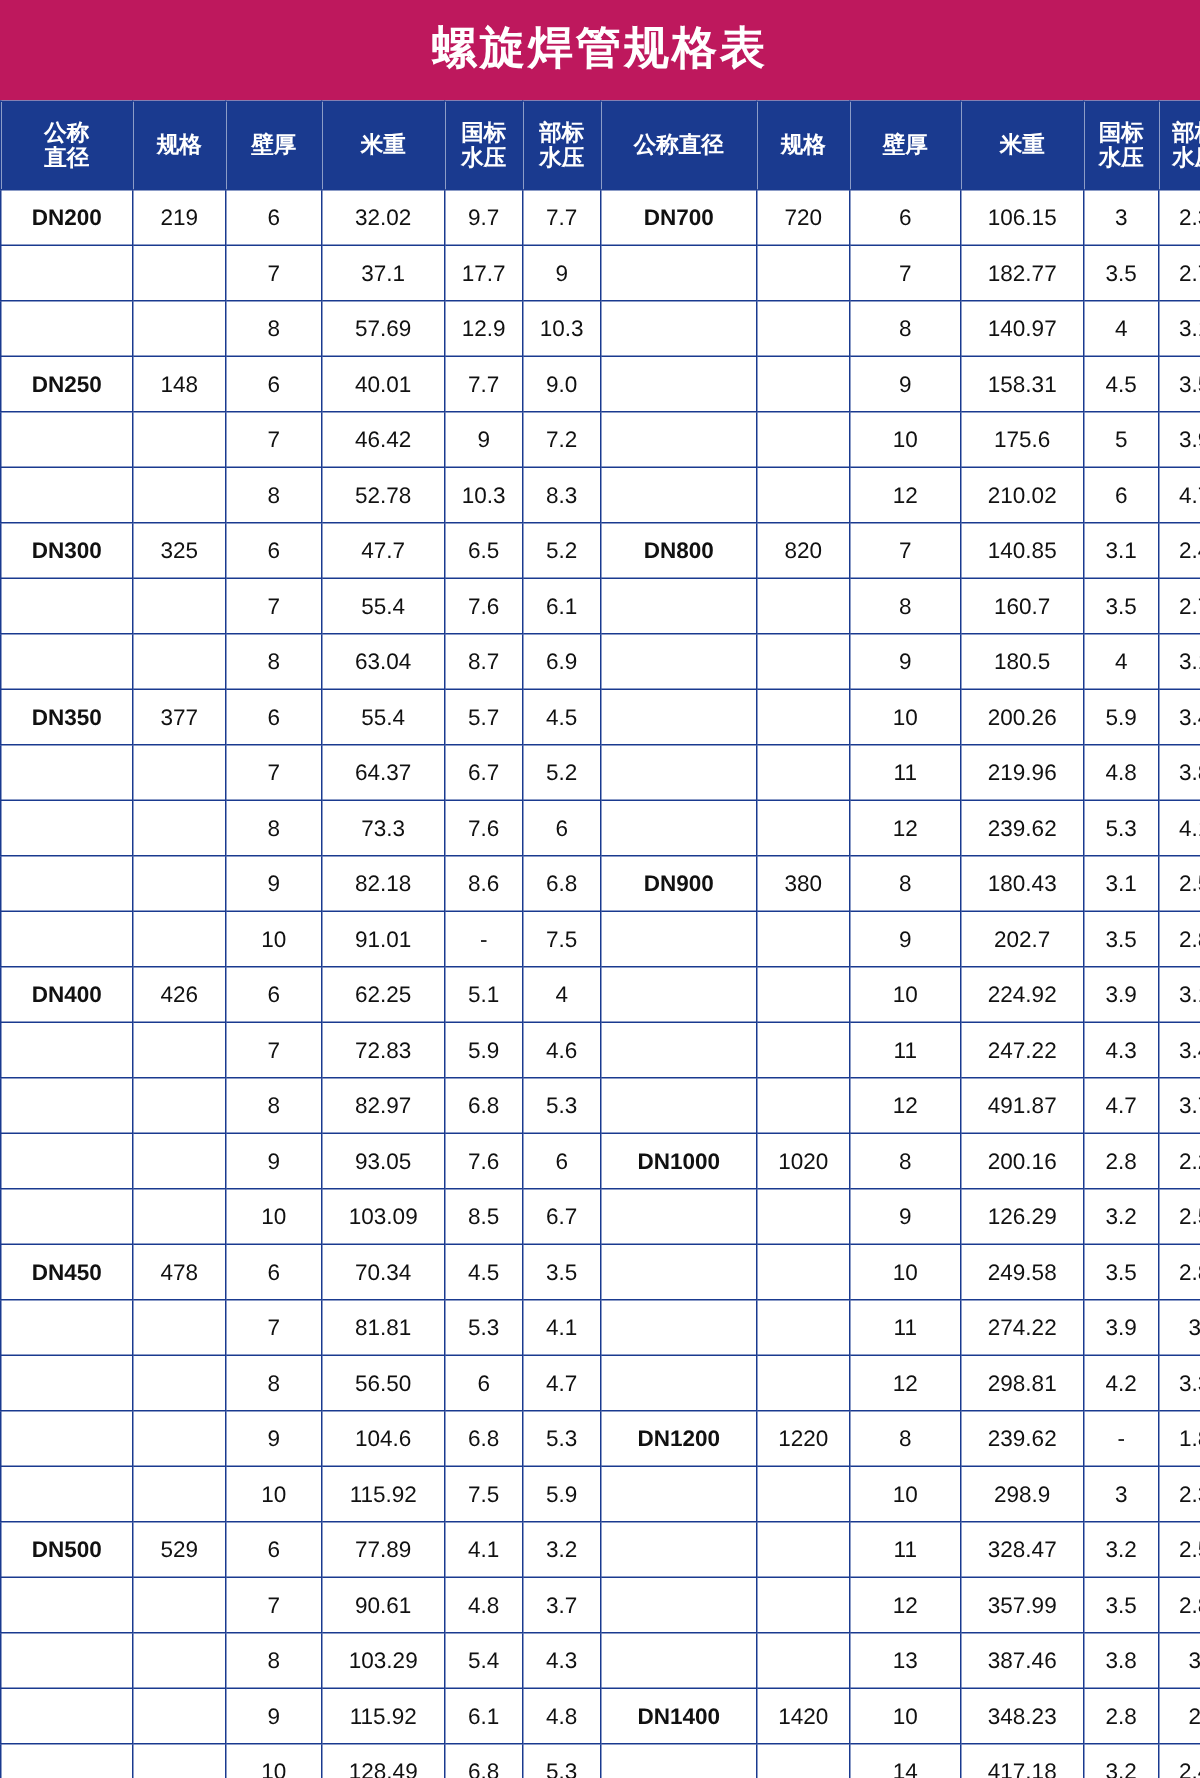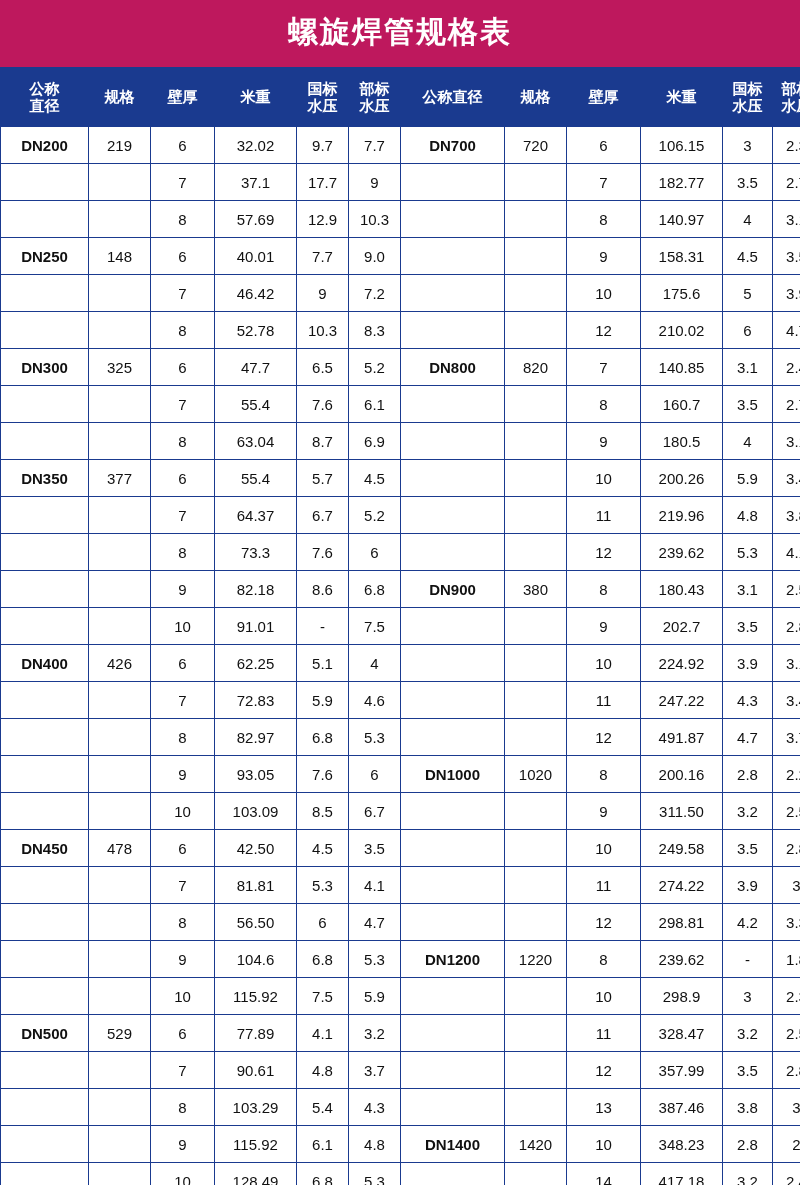--- a/index.html
+++ b/index.html
@@ -399,29 +399,29 @@
         <tr>
           <td class="dn"></td>
           <td class="size"></td>
           <td class="wall">10</td>
           <td class="wt">103.09</td>
           <td class="gb">8.5</td>
           <td class="bu">6.7</td>
           <td class="dn"></td>
           <td class="size"></td>
           <td class="wall">9</td>
-          <td class="wt">311.50</td>
+          <td class="wt">126.29</td>
           <td class="gb">3.2</td>
           <td class="bu">2.5</td>
         </tr>
         <tr>
           <td class="dn">DN450</td>
           <td class="size">478</td>
           <td class="wall">6</td>
-          <td class="wt">42.50</td>
+          <td class="wt">70.34</td>
           <td class="gb">4.5</td>
           <td class="bu">3.5</td>
           <td class="dn"></td>
           <td class="size"></td>
           <td class="wall">10</td>
           <td class="wt">249.58</td>
           <td class="gb">3.5</td>
           <td class="bu">2.8</td>
         </tr>
         <tr>

